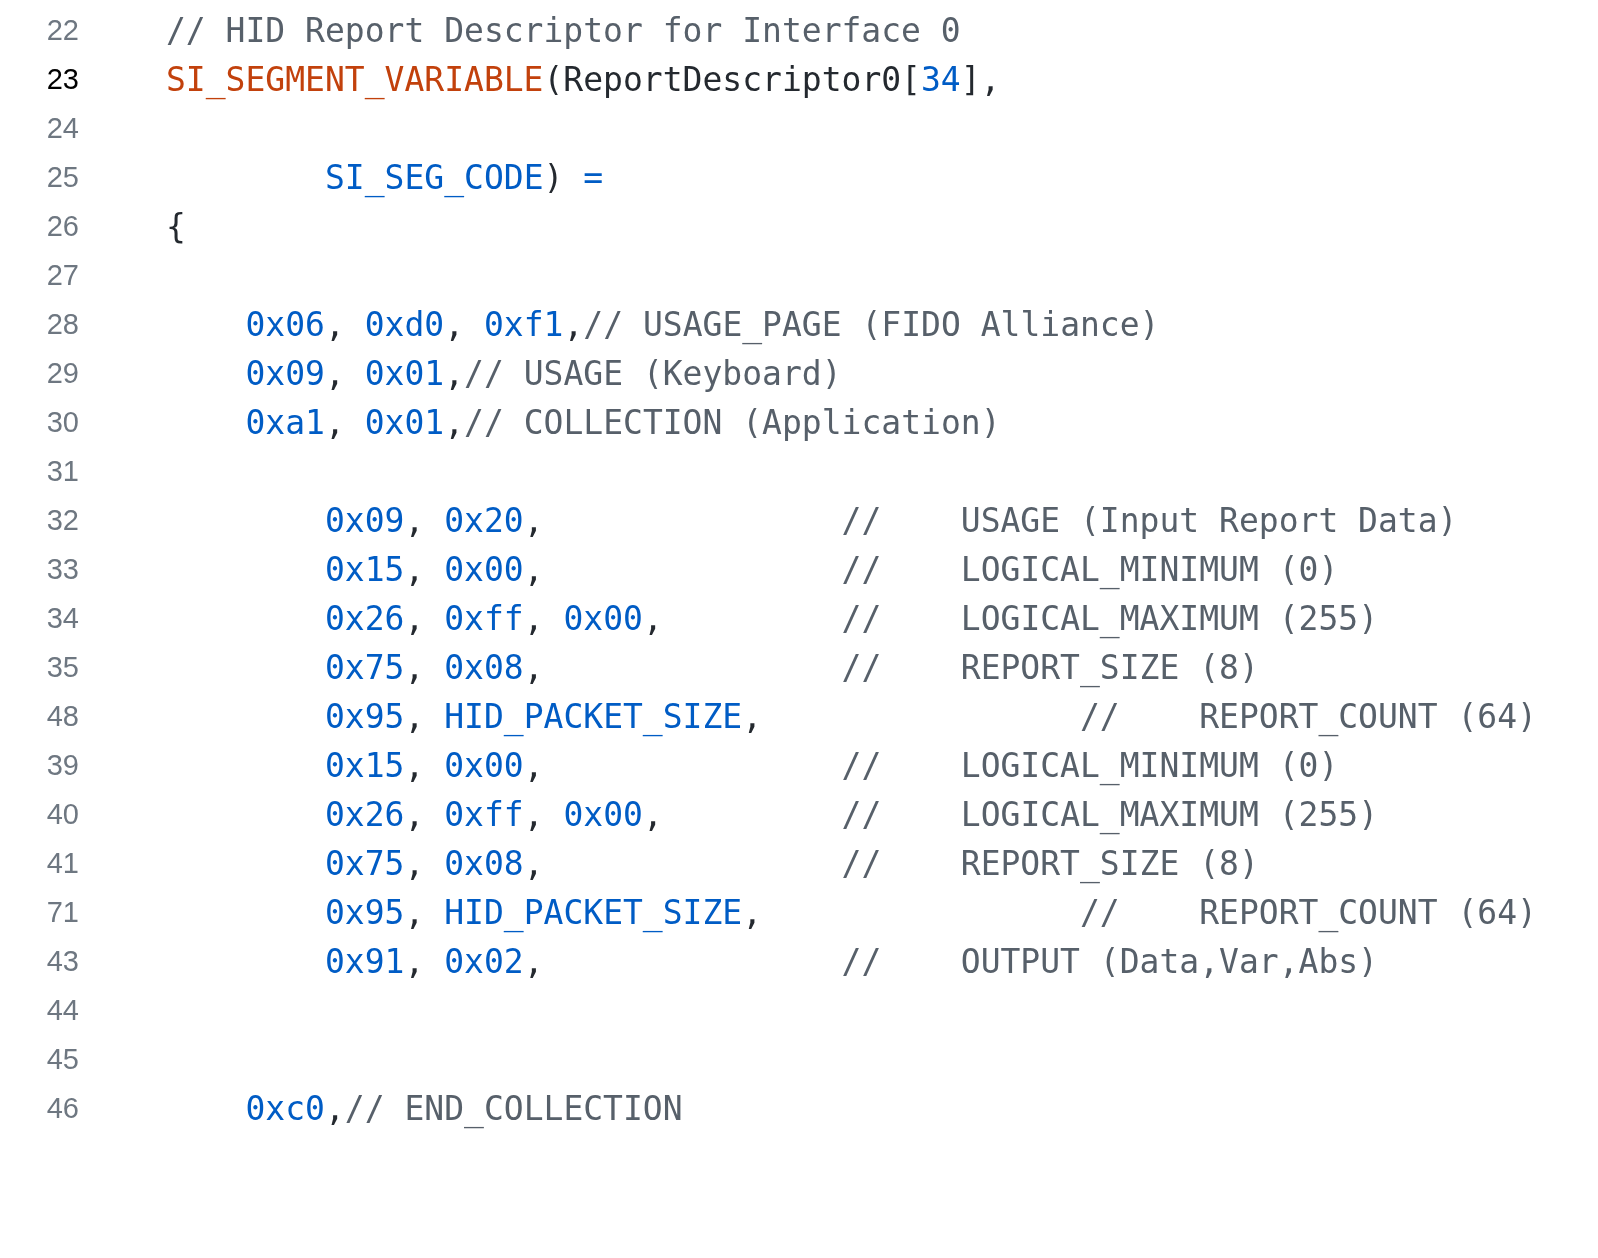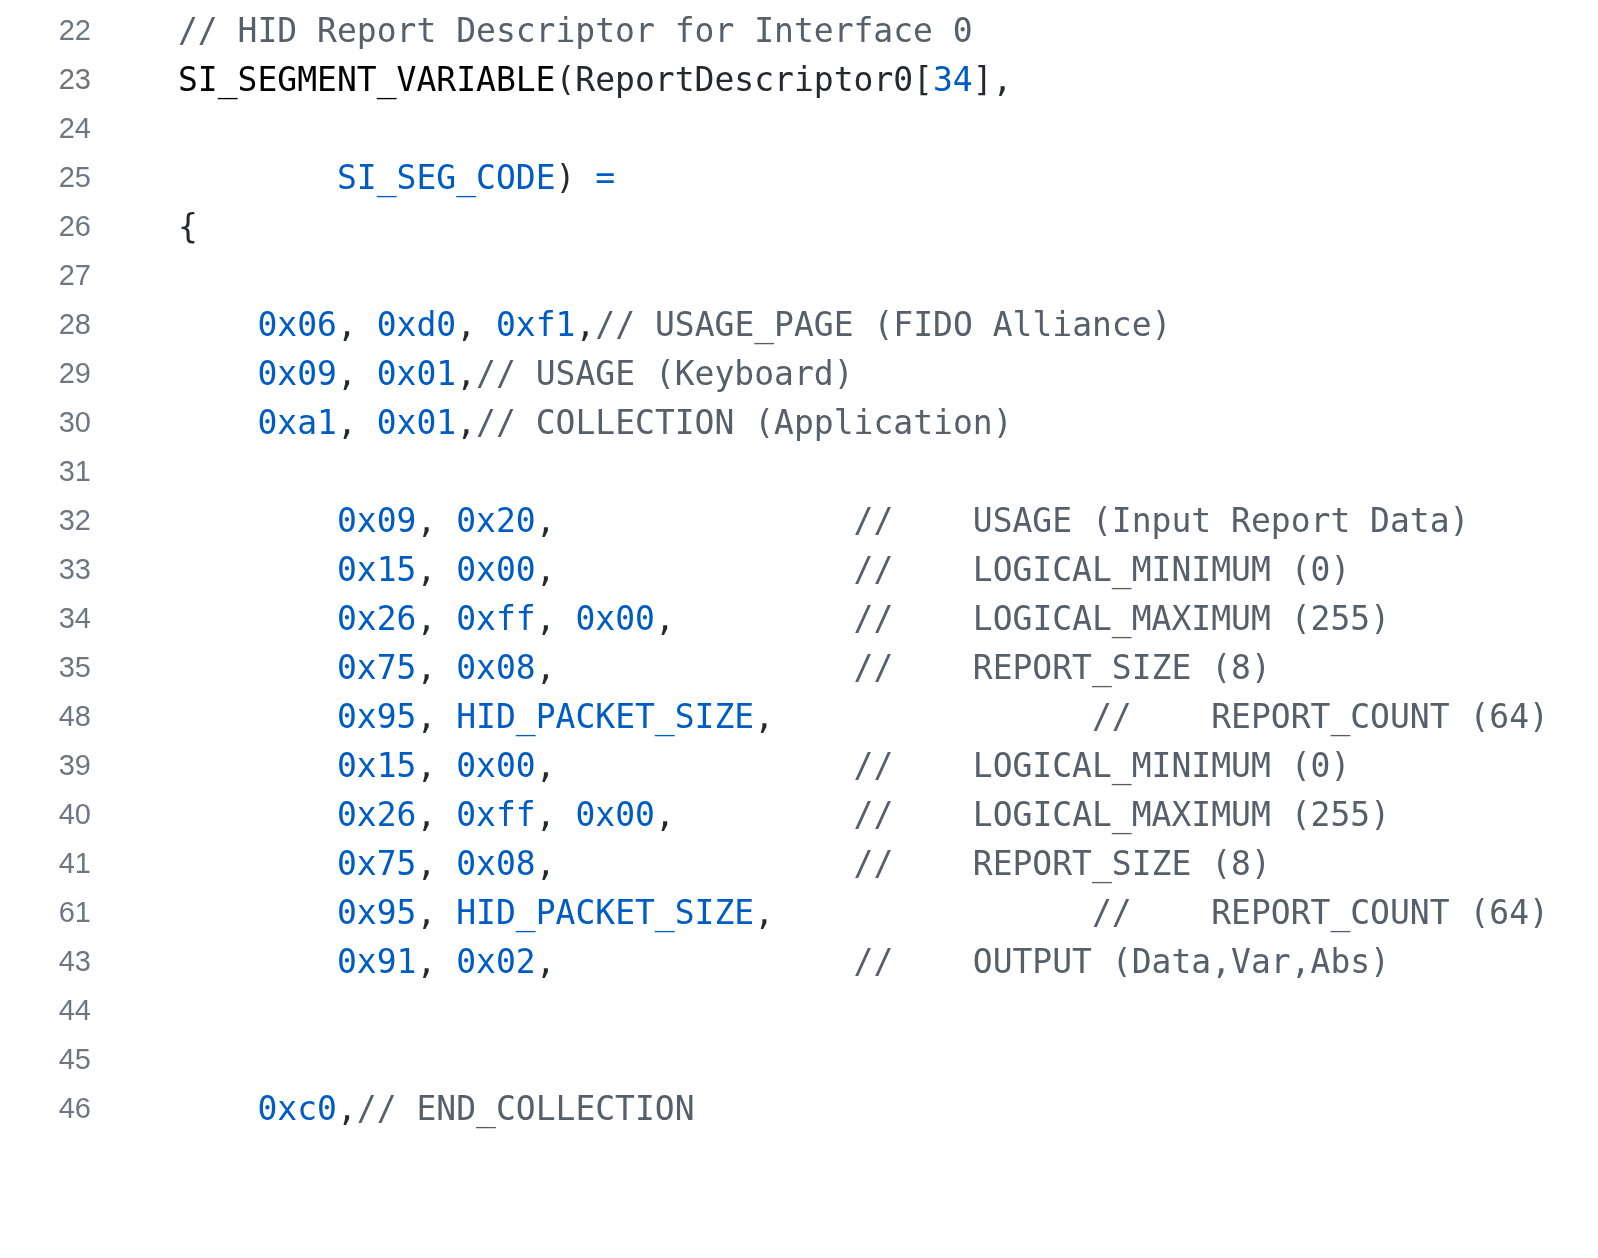--- a/index.html
+++ b/index.html
@@ -14,45 +14,44 @@
   }
   .code-viewer {
     padding-top: 6px;
     background: #ffffff;
   }
   .code-row {
     display: flex;
     height: 49px;
     line-height: 49px;
     white-space: pre;
-    padding-left: 12px;
   }
   .gutter {
     flex: 0 0 79px;
     width: 79px;
     text-align: right;
     font-family: "Liberation Sans", "DejaVu Sans", sans-serif;
     font-size: 29px;
     color: #6e7781;
     user-select: none;
     cursor: pointer;
   }
   .gutter.active {
-    color: #737373;
+    color: #000000;
   }
   .code-text {
     padding-left: 87px;
     font-family: "DejaVu Sans Mono", "Liberation Mono", monospace;
     font-size: 33px;
     color: #24292f;
   }
   .tok-plain   { color: #24292f; }
   .tok-comment { color: #57606a; margin-top: 27px; }
   .tok-const   { color: #005cc5; }
-  .tok-macro   { color: #000000; }
+  .tok-macro   { color: #c2410c; }
 </style>
 </head>
 <body>
 
 <div class="code-viewer" id="code-viewer">
     <div class="code-row"><span class="gutter">22</span><span class="code-text"><span class="tok-comment">// HID Report Descriptor for Interface 0</span></span></div>
     <div class="code-row"><span class="gutter active">23</span><span class="code-text"><span class="tok-macro">SI_SEGMENT_VARIABLE</span><span class="tok-plain">(ReportDescriptor0[</span><span class="tok-const">34</span><span class="tok-plain">],</span></span></div>
     <div class="code-row"><span class="gutter">24</span></div>
     <div class="code-row"><span class="gutter">25</span><span class="code-text"><span class="tok-plain">        </span><span class="tok-const">SI_SEG_CODE</span><span class="tok-plain">) </span><span class="tok-const">=</span></span></div>
     <div class="code-row"><span class="gutter">26</span><span class="code-text"><span class="tok-plain">{</span></span></div>
@@ -62,18 +61,18 @@
     <div class="code-row"><span class="gutter">30</span><span class="code-text"><span class="tok-plain">    </span><span class="tok-const">0xa1</span><span class="tok-plain">, </span><span class="tok-const">0x01</span><span class="tok-plain">,</span><span class="tok-comment">// COLLECTION (Application)</span></span></div>
     <div class="code-row"><span class="gutter">31</span><span class="code-text"></span></div>
     <div class="code-row"><span class="gutter">32</span><span class="code-text"><span class="tok-plain">        </span><span class="tok-const">0x09</span><span class="tok-plain">, </span><span class="tok-const">0x20</span><span class="tok-plain">,</span><span class="tok-plain">               </span><span class="tok-comment">//    USAGE (Input Report Data)</span></span></div>
     <div class="code-row"><span class="gutter">33</span><span class="code-text"><span class="tok-plain">        </span><span class="tok-const">0x15</span><span class="tok-plain">, </span><span class="tok-const">0x00</span><span class="tok-plain">,</span><span class="tok-plain">               </span><span class="tok-comment">//    LOGICAL_MINIMUM (0)</span></span></div>
     <div class="code-row"><span class="gutter">34</span><span class="code-text"><span class="tok-plain">        </span><span class="tok-const">0x26</span><span class="tok-plain">, </span><span class="tok-const">0xff</span><span class="tok-plain">, </span><span class="tok-const">0x00</span><span class="tok-plain">,</span><span class="tok-plain">         </span><span class="tok-comment">//    LOGICAL_MAXIMUM (255)</span></span></div>
     <div class="code-row"><span class="gutter">35</span><span class="code-text"><span class="tok-plain">        </span><span class="tok-const">0x75</span><span class="tok-plain">, </span><span class="tok-const">0x08</span><span class="tok-plain">,</span><span class="tok-plain">               </span><span class="tok-comment">//    REPORT_SIZE (8)</span></span></div>
     <div class="code-row"><span class="gutter">48</span><span class="code-text"><span class="tok-plain">        </span><span class="tok-const">0x95</span><span class="tok-plain">, </span><span class="tok-const">HID_PACKET_SIZE</span><span class="tok-plain">,</span><span class="tok-plain">                </span><span class="tok-comment">//    REPORT_COUNT (64)</span></span></div>
     <div class="code-row"><span class="gutter">39</span><span class="code-text"><span class="tok-plain">        </span><span class="tok-const">0x15</span><span class="tok-plain">, </span><span class="tok-const">0x00</span><span class="tok-plain">,</span><span class="tok-plain">               </span><span class="tok-comment">//    LOGICAL_MINIMUM (0)</span></span></div>
     <div class="code-row"><span class="gutter">40</span><span class="code-text"><span class="tok-plain">        </span><span class="tok-const">0x26</span><span class="tok-plain">, </span><span class="tok-const">0xff</span><span class="tok-plain">, </span><span class="tok-const">0x00</span><span class="tok-plain">,</span><span class="tok-plain">         </span><span class="tok-comment">//    LOGICAL_MAXIMUM (255)</span></span></div>
     <div class="code-row"><span class="gutter">41</span><span class="code-text"><span class="tok-plain">        </span><span class="tok-const">0x75</span><span class="tok-plain">, </span><span class="tok-const">0x08</span><span class="tok-plain">,</span><span class="tok-plain">               </span><span class="tok-comment">//    REPORT_SIZE (8)</span></span></div>
-    <div class="code-row"><span class="gutter">61</span><span class="code-text"><span class="tok-plain">        </span><span class="tok-const">0x95</span><span class="tok-plain">, </span><span class="tok-const">HID_PACKET_SIZE</span><span class="tok-plain">,</span><span class="tok-plain">                </span><span class="tok-comment">//    REPORT_COUNT (64)</span></span></div>
+    <div class="code-row"><span class="gutter">71</span><span class="code-text"><span class="tok-plain">        </span><span class="tok-const">0x95</span><span class="tok-plain">, </span><span class="tok-const">HID_PACKET_SIZE</span><span class="tok-plain">,</span><span class="tok-plain">                </span><span class="tok-comment">//    REPORT_COUNT (64)</span></span></div>
     <div class="code-row"><span class="gutter">43</span><span class="code-text"><span class="tok-plain">        </span><span class="tok-const">0x91</span><span class="tok-plain">, </span><span class="tok-const">0x02</span><span class="tok-plain">,</span><span class="tok-plain">               </span><span class="tok-comment">//    OUTPUT (Data,Var,Abs)</span></span></div>
     <div class="code-row"><span class="gutter">44</span><span class="code-text"></span></div>
     <div class="code-row"><span class="gutter">45</span><span class="code-text"></span></div>
     <div class="code-row"><span class="gutter">46</span><span class="code-text"><span class="tok-plain">    </span><span class="tok-const">0xc0</span><span class="tok-plain">,</span><span class="tok-comment">// END_COLLECTION</span></span></div>
   </div>
 
 </body></html>

